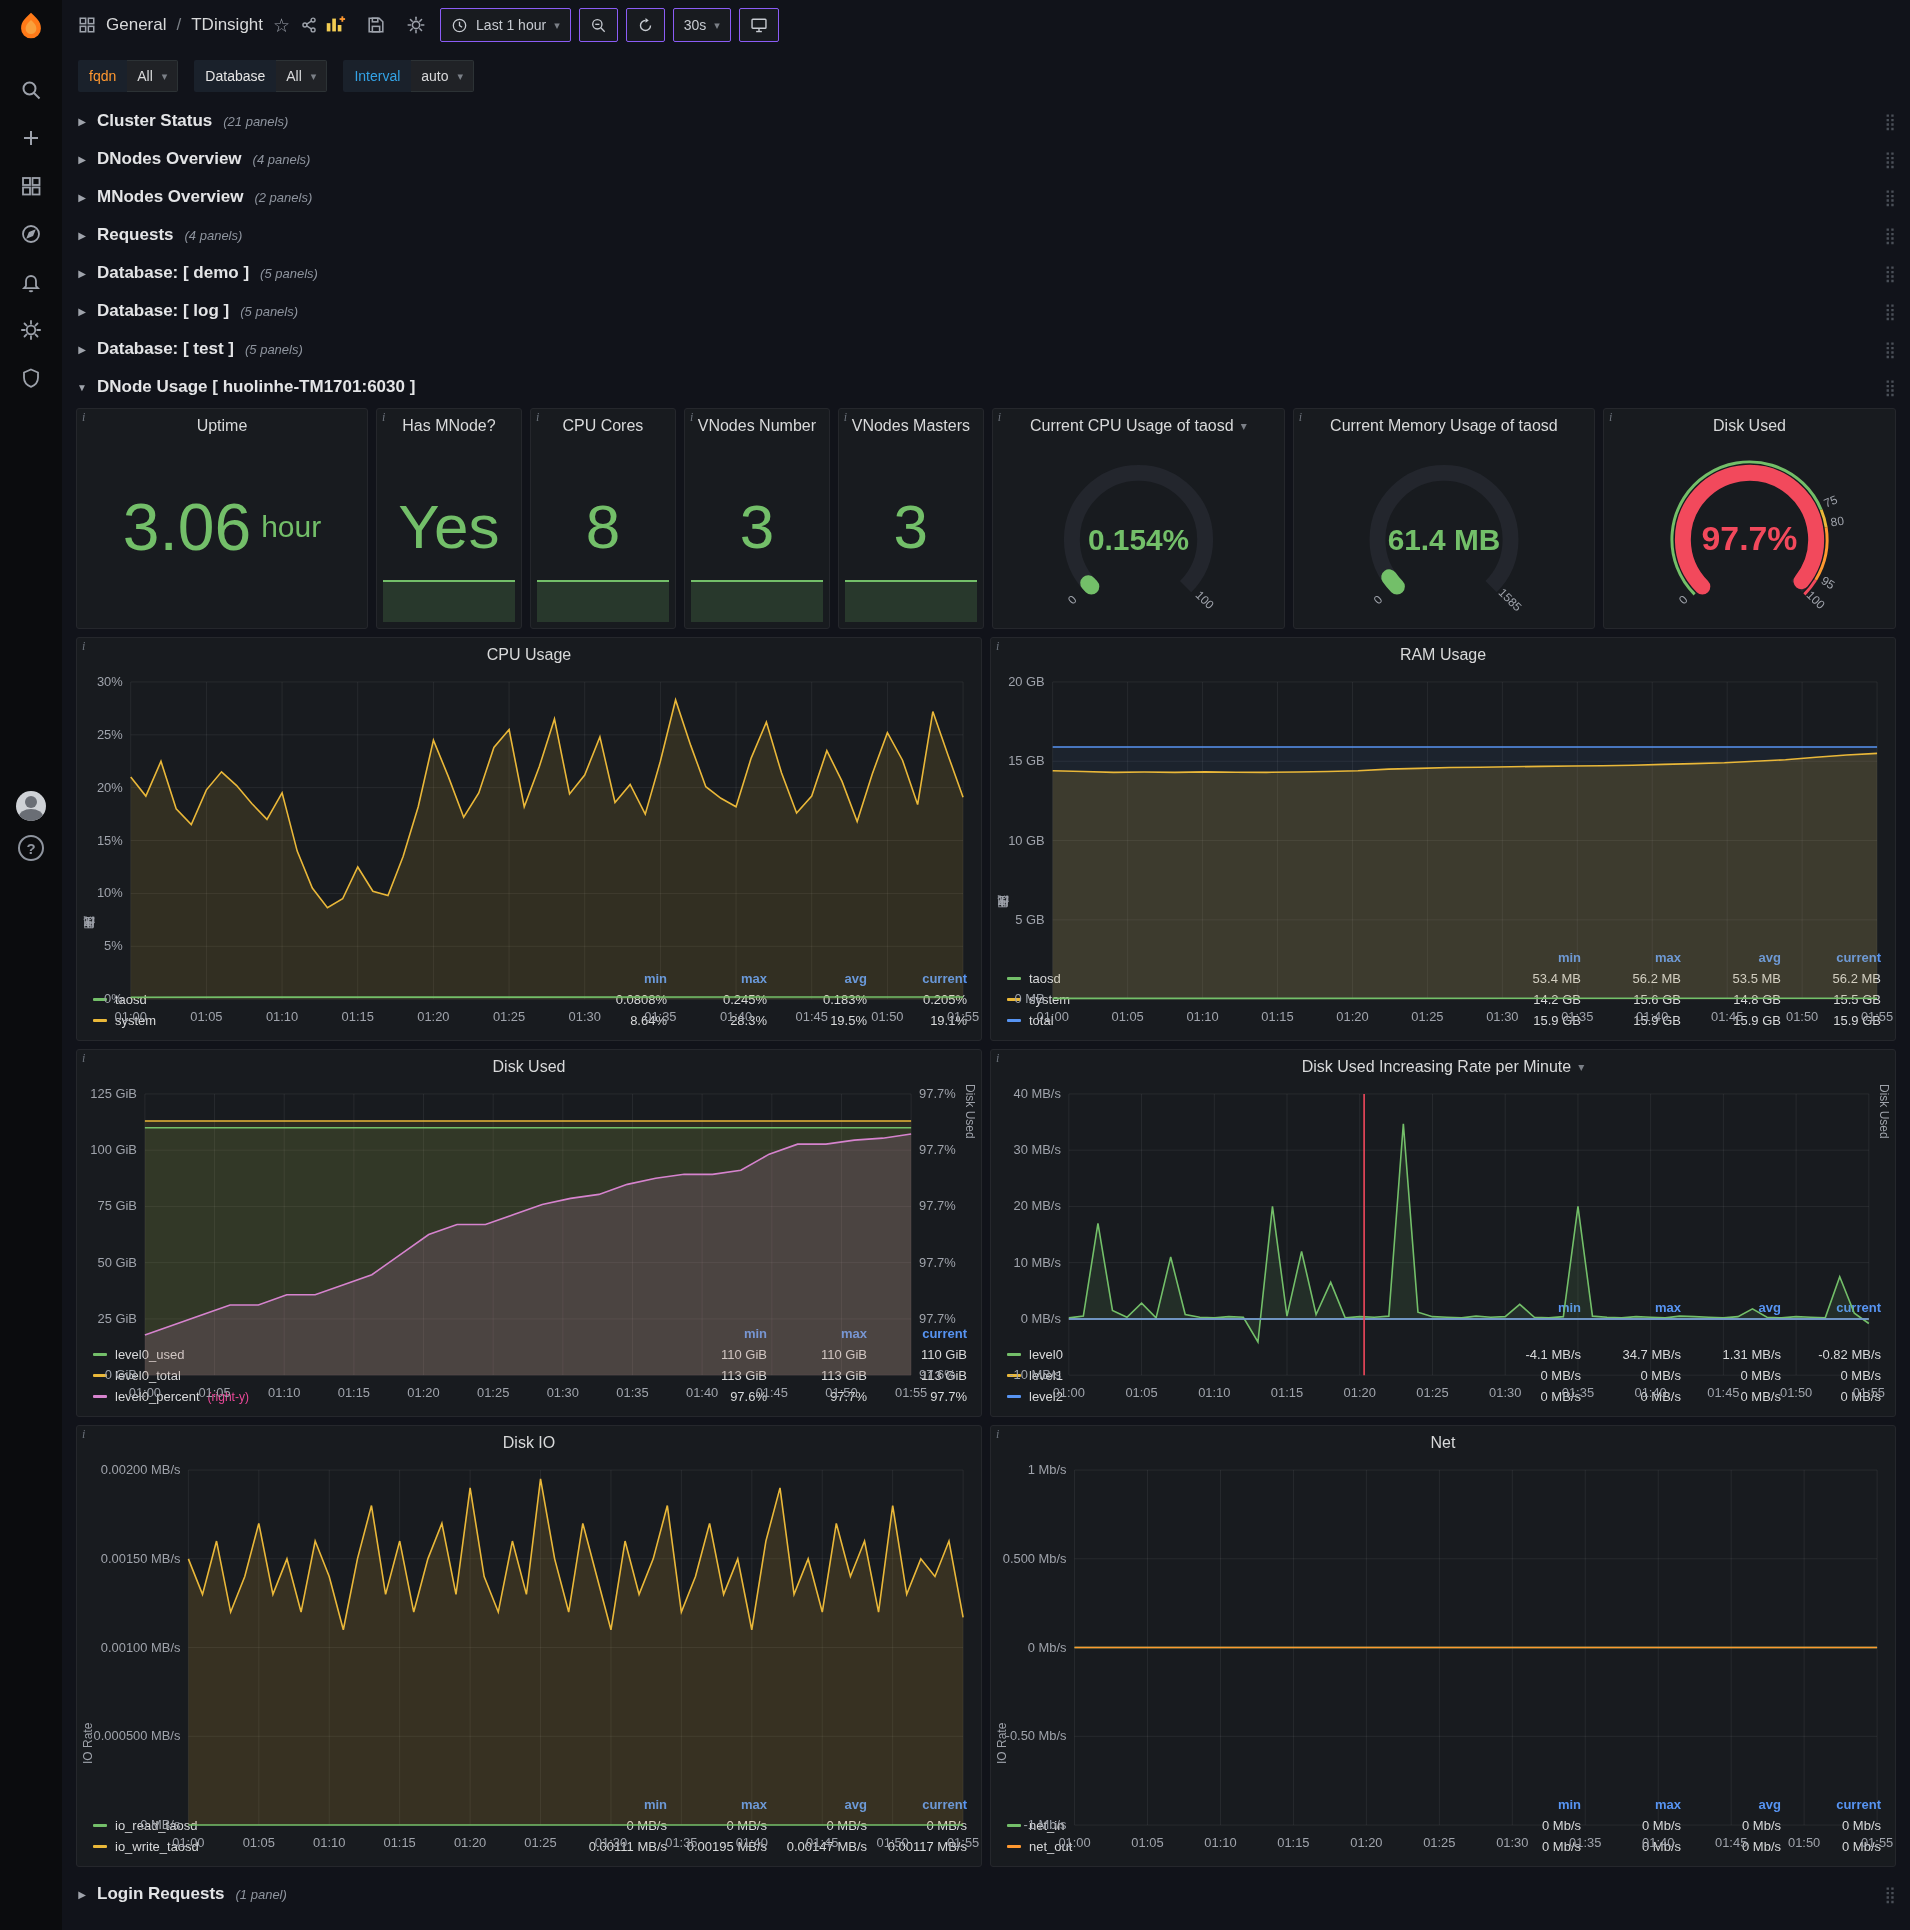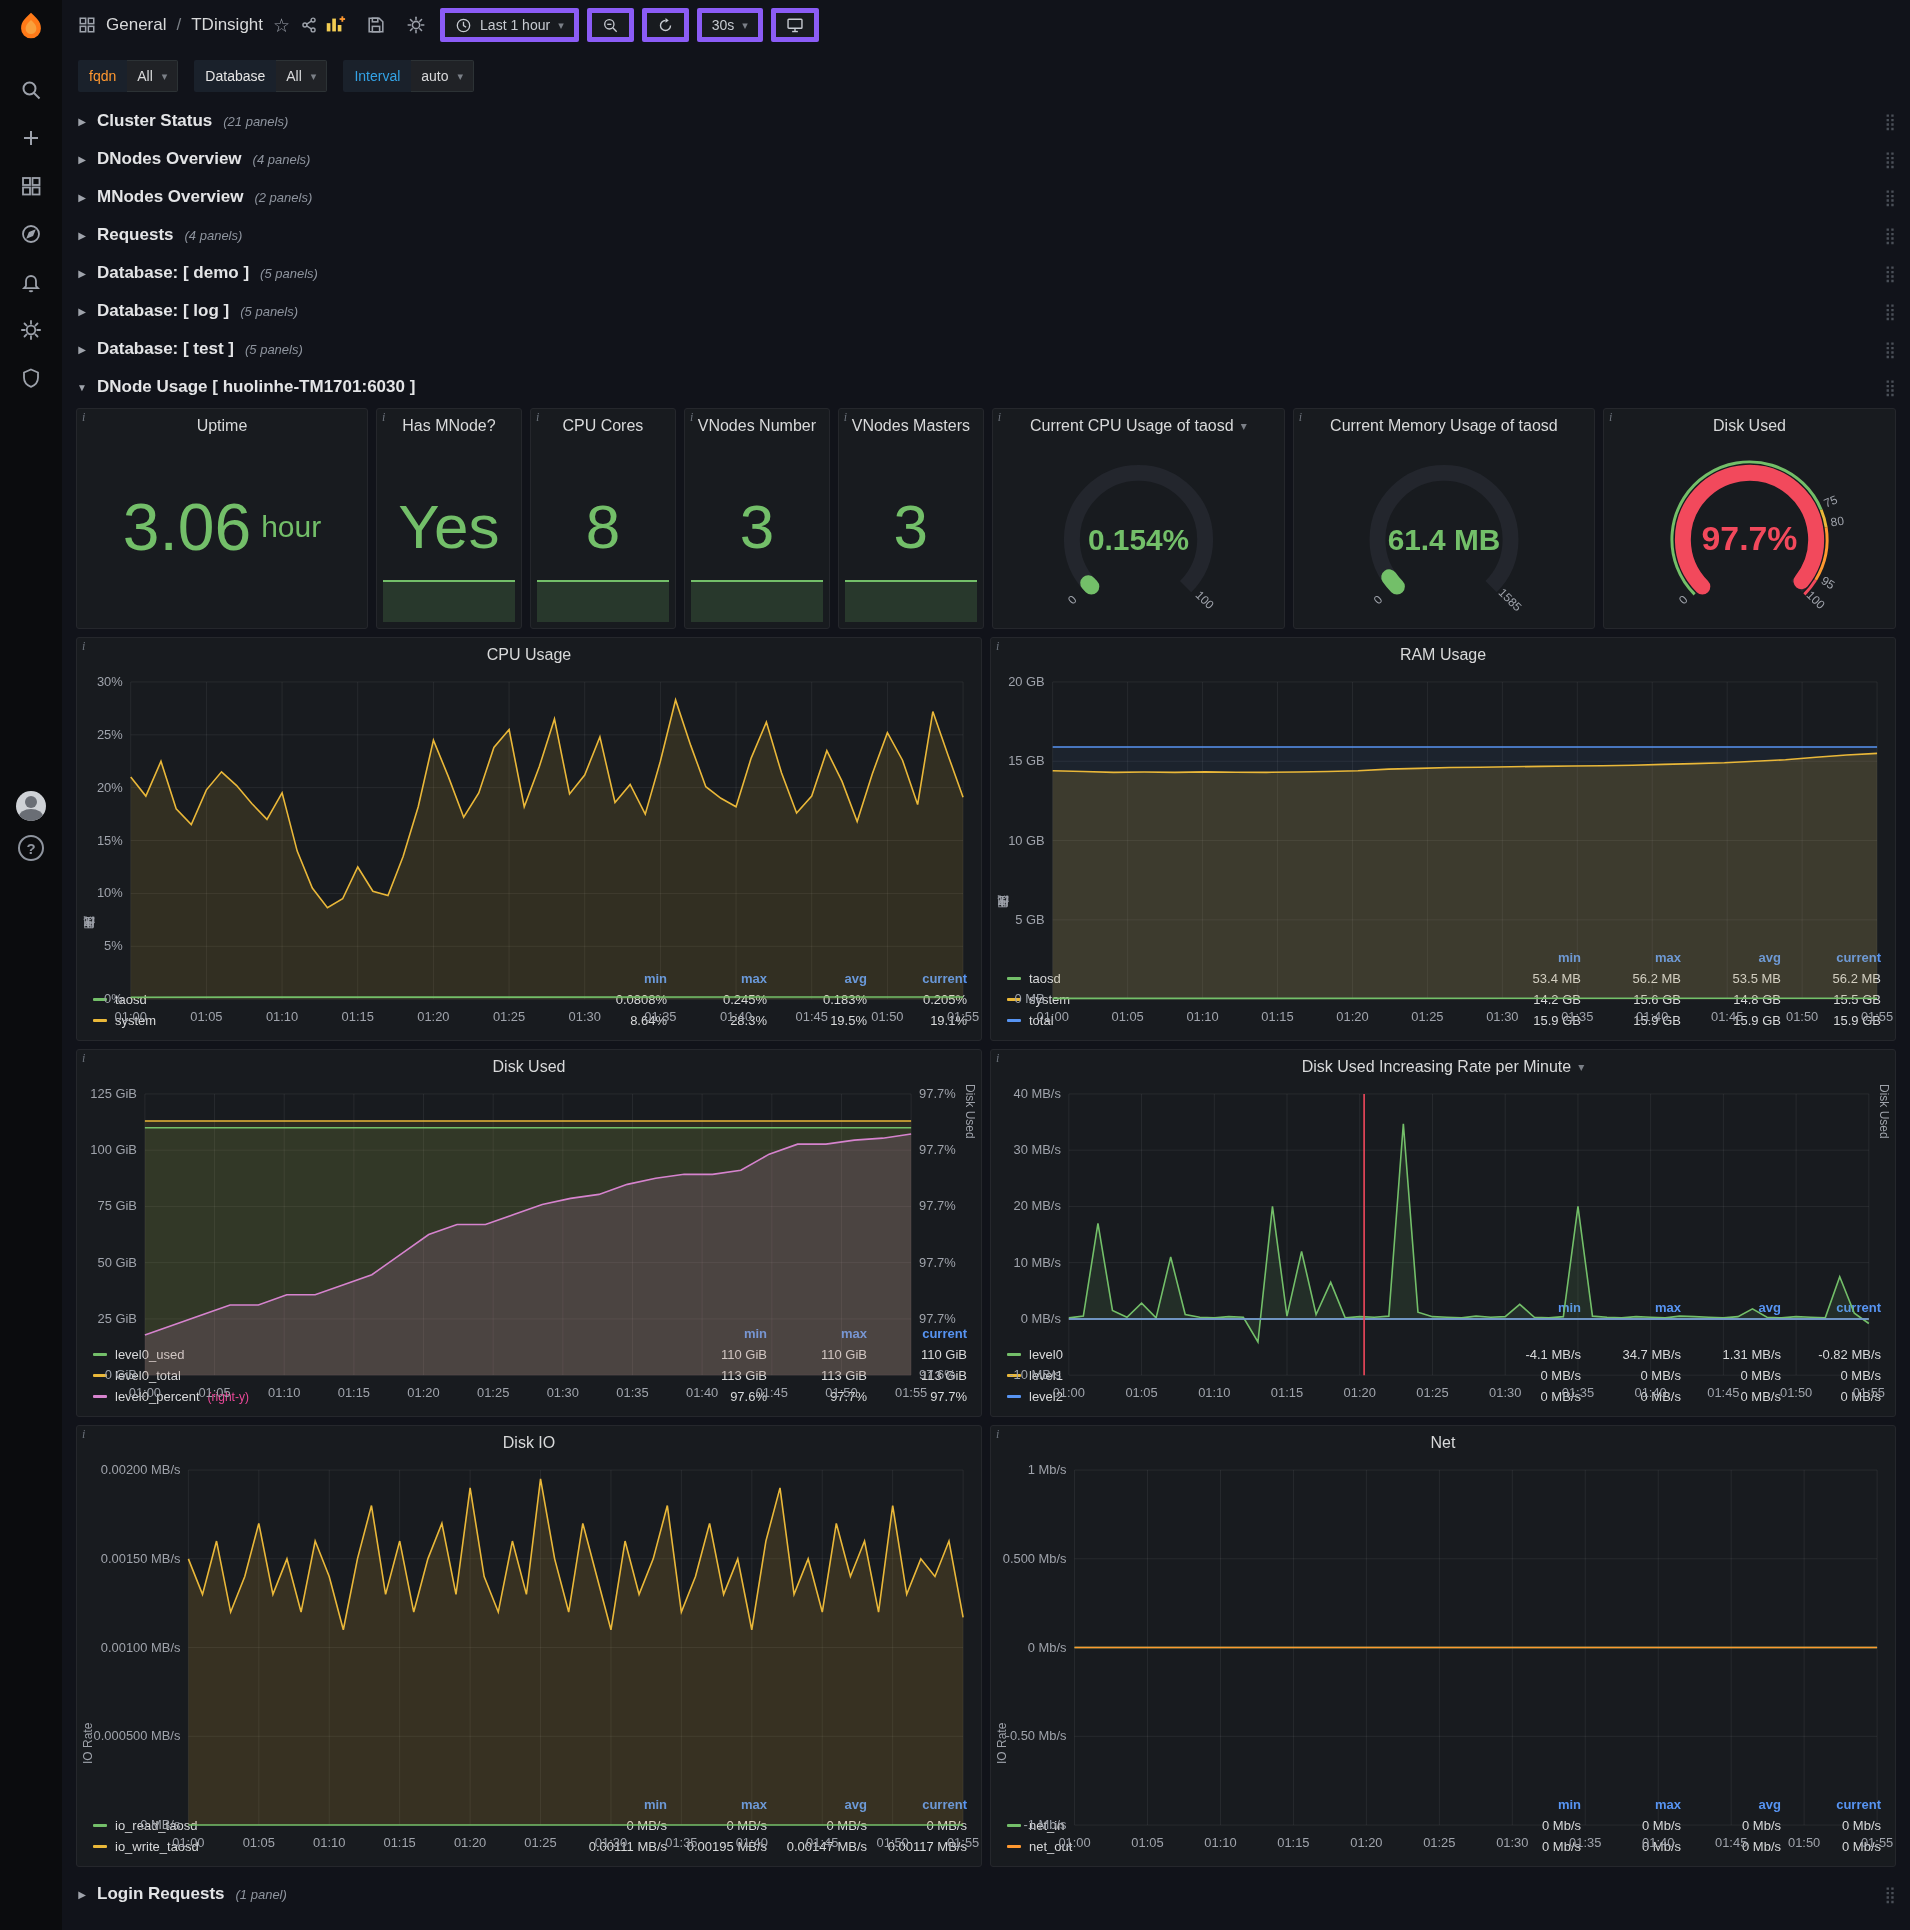--- a/index.html
+++ b/index.html
@@ -17,21 +17,21 @@
 .help-circ{width:26px;height:26px;border:2px solid #8e949e;border-radius:50%;color:#8e949e;display:flex;align-items:center;justify-content:center;font-size:15px;font-weight:700;cursor:pointer}
 
 .main{flex:1;min-width:0;display:flex;flex-direction:column;background:#11131a}
 .topbar{height:50px;flex:none;display:flex;align-items:center;justify-content:flex-start;padding:0 16px}
 .crumb{display:flex;align-items:center;gap:10px;font-size:17px;color:#d8d9da}
 .crumb .sep{color:#7b8087}
 .crumb .link{cursor:pointer}
 .star,.iconbtn{color:#9da2ab;cursor:pointer;display:flex;align-items:center;justify-content:center}
 .star{font-size:19px}
 .tb-right{display:flex;align-items:center;gap:8px}
-.tb-btn{display:flex;align-items:center;gap:8px;height:34px;padding:0 10px;background:#181b1f;border:5px solid #8b5cf6;border-radius:2px;color:#c7cbd1;font-size:14px;cursor:pointer}
+.tb-btn{display:flex;align-items:center;gap:8px;height:34px;padding:0 10px;background:#181b1f;border:1px solid #8b5cf6;border-radius:2px;color:#c7cbd1;font-size:14px;cursor:pointer}
 .tb-flat{border:none;background:transparent;padding:0 6px}
 .caret{color:#7b8087;font-size:11px}
 
 .submenu{flex:none;display:flex;gap:16px;padding:10px 16px}
 .var-chip{display:flex;align-items:stretch;height:32px;font-size:14px}
 .var-label{background:#1a212b;padding:0 11px;display:flex;align-items:center;border-radius:2px 0 0 2px;font-weight:500;cursor:pointer}
 .var-value{background:#202226;border:1px solid #2c3235;border-left:none;border-radius:0 2px 2px 0;padding:0 10px;display:flex;align-items:center;gap:9px;color:#d8d9da;cursor:pointer}
 
 .dash{flex:1;padding:2px 14px 0 14px;display:flex;flex-direction:column;min-height:0}
 .row-collapsed{display:flex;align-items:center;height:34px;margin-bottom:4px;gap:9px;cursor:pointer}

